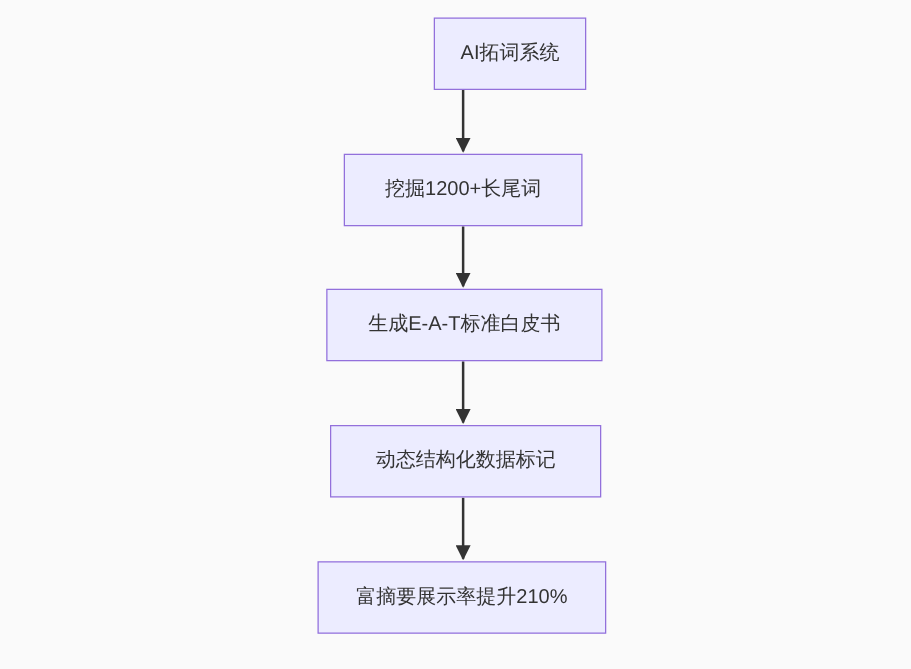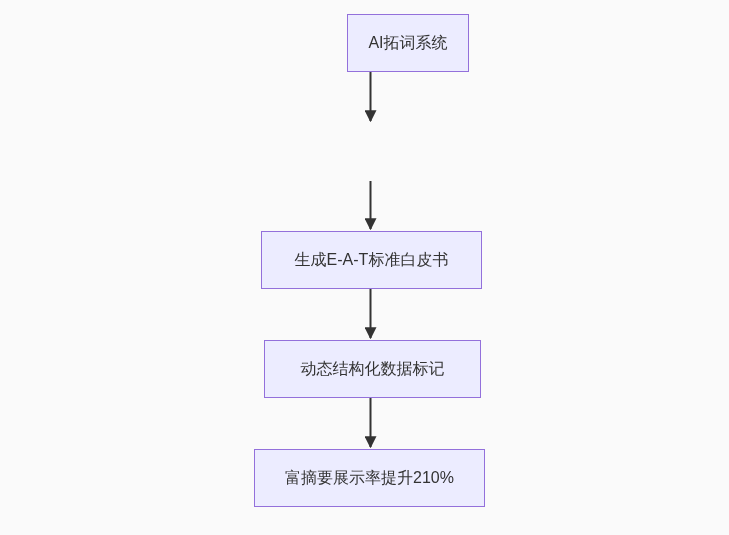--- a/index.html
+++ b/index.html
@@ -67,20 +67,23 @@
     <line class="edge-line" x1="370.5" y1="72" x2="370.5" y2="121" marker-end="url(#arrowhead)"></line>
     <line class="edge-line" x1="370.5" y1="181" x2="370.5" y2="229" marker-end="url(#arrowhead)"></line>
     <line class="edge-line" x1="370.5" y1="289" x2="370.5" y2="338" marker-end="url(#arrowhead)"></line>
     <line class="edge-line" x1="370.5" y1="398" x2="370.5" y2="447" marker-end="url(#arrowhead)"></line>
   </svg>
 
   <div class="node node-1">
     <span>AI拓词系统</span>
   </div>
 
+  <div class="node node-2">
+    <span>挖掘1200+长尾词</span>
+  </div>
 
   <div class="node node-4">
     <span>动态结构化数据标记</span>
   </div>
 
   <div class="node node-3">
     <span>生成E-A-T标准白皮书</span>
   </div>
 
   <div class="node node-5">

